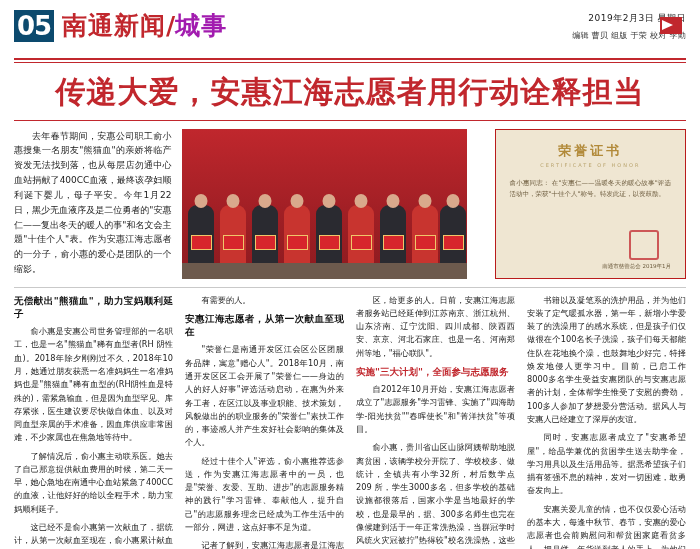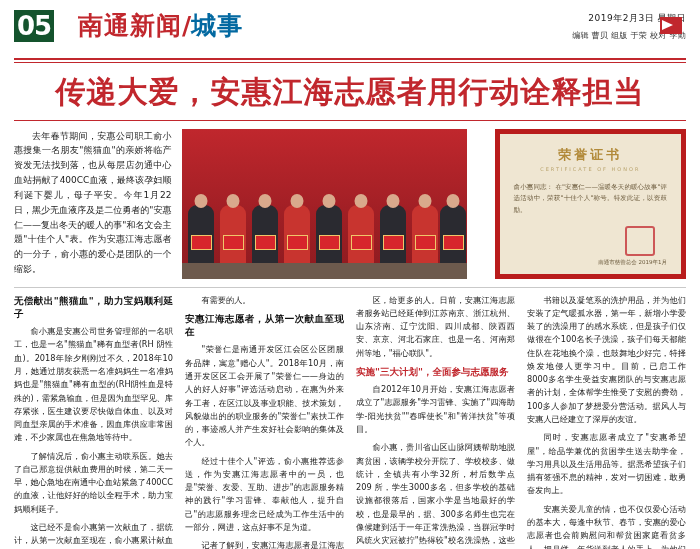--- a/index.html
+++ b/index.html
@@ -8,31 +8,31 @@
     background:#ffffff;
     font-family:"DejaVu Sans","Liberation Sans",sans-serif;
     color:#111;
     overflow:hidden;
   }
   .page{position:relative;width:700px;height:549px;box-sizing:border-box;padding:0 14px;}
 
   
   .masthead{display:flex;align-items:flex-start;padding-top:10px;height:46px;}
   .page-num{
-    background:#14532d;color:#fff;font-weight:bold;font-size:26px;
+    background:#0c4a6e;color:#fff;font-weight:bold;font-size:26px;
     width:40px;height:32px;line-height:32px;text-align:center;
     font-family:"DejaVu Sans","Liberation Sans",sans-serif;
     letter-spacing:-1px;
   }
   .section-title{
-    margin-left:24px;display:flex;align-items:baseline;
+    margin-left:8px;display:flex;align-items:baseline;
   }
   .section-main{color:#c1272d;font-size:25px;font-weight:bold;letter-spacing:1px;line-height:32px;}
   .section-sep{color:#c1272d;font-size:25px;font-weight:bold;line-height:32px;}
-  .section-sub{color:#0369a1;font-size:25px;font-weight:bold;line-height:32px;letter-spacing:1px;}
+  .section-sub{color:#a21caf;font-size:25px;font-weight:bold;line-height:32px;letter-spacing:1px;}
   .masthead-right{margin-left:auto;text-align:right;display:flex;flex-direction:column;align-items:flex-end;}
   .date-line{font-size:9px;color:#222;letter-spacing:.5px;margin-top:2px;}
   .credit-line{font-size:8px;color:#333;margin-top:5px;letter-spacing:.3px;}
   .brand{display:flex;align-items:center;margin-top:-24px;}
   .brand-flag{
     width:22px;height:17px;background:#c1272d;margin-right:4px;
     position:relative;overflow:hidden;
   }
   .brand-flag:after{
     content:"";position:absolute;left:2px;top:3px;width:0;height:0;
@@ -88,21 +88,21 @@
   .photo-main .person.red{background:#c8342f;}
   .photo-main .person .cert{
     position:absolute;left:3px;top:30px;width:19px;height:13px;background:#d7262c;border:1px solid #f0c66a;
   }
   .photo-main .floor{
     position:absolute;left:0;right:0;bottom:0;height:16px;background:#6d5a4d;
   }
 
   .photo-cert{
     width:192px;height:150px;position:relative;overflow:hidden;
-    background:#efe6d2;border:5px solid #b91c1c;box-sizing:border-box;margin-left:18px;
+    background:#efe6d2;border:1px solid #b91c1c;box-sizing:border-box;margin-left:18px;
   }
   .photo-cert .cert-head{
     text-align:center;color:#b28a3a;font-size:13px;font-weight:bold;letter-spacing:3px;margin-top:12px;
   }
   .photo-cert .cert-sub{
     text-align:center;color:#b9a46e;font-size:5px;letter-spacing:2px;margin-top:2px;
   }
   .photo-cert .cert-body{
     margin:10px 14px 0 14px;font-size:6.5px;line-height:1.8;color:#6b5a3c;text-align:justify;
   }

